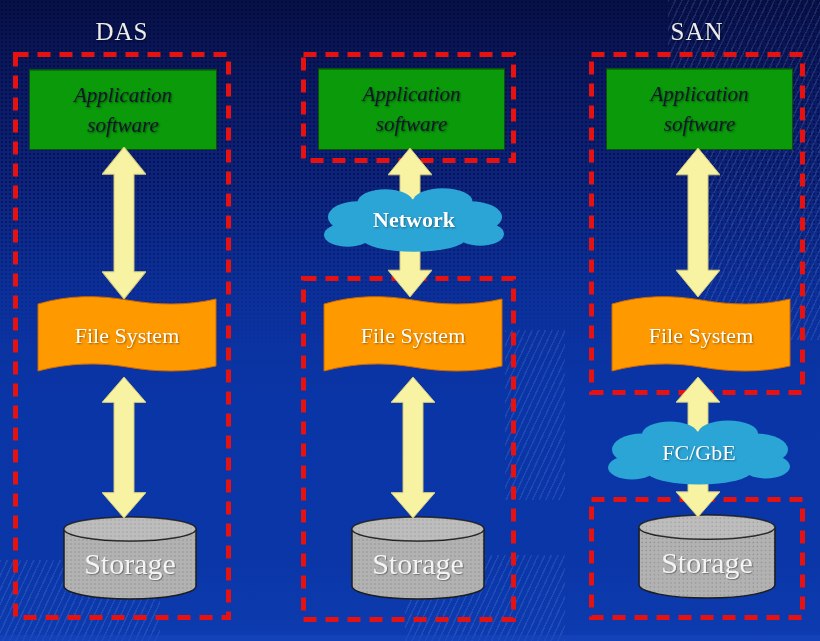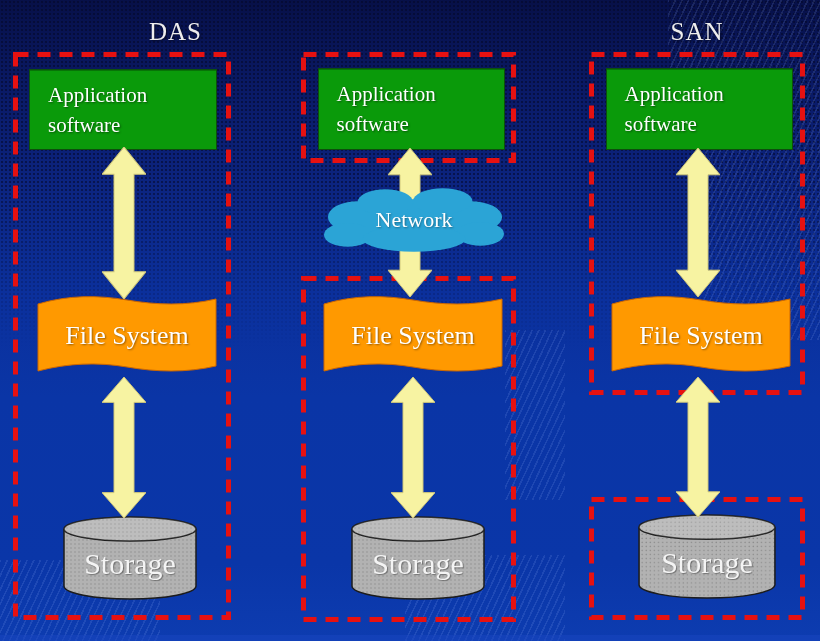--- a/index.html
+++ b/index.html
@@ -35,29 +35,29 @@
     letter-spacing:1px;text-shadow:1px 1px 2px rgba(0,0,0,.5);
   }
   .outline-svg{position:absolute;z-index:1;}
   .app-box{
     position:absolute;z-index:2;
     background:#0a9a0a;border:1px solid #0d4f0d;
     box-shadow:inset 0 1px 0 rgba(0,0,0,.25);
     display:flex;align-items:center;justify-content:center;
   }
   .app-box .label{
-    width:150px;color:#ffffff;font-size:21px;
-    line-height:30px;text-shadow:1px 1px 2px rgba(0,0,0,.45);
+    width:150px;text-align:center;color:#0f172a;font-size:21px;
+    line-height:30px;text-shadow:1px 1px 2px rgba(0,0,0,.45);font-style:italic;
   }
   .arrow-svg{position:absolute;z-index:3;}
   .wave-shape{position:absolute;z-index:2;}
   .wave-shape svg{position:absolute;left:0;top:0;}
   .wave-shape .label{
     position:absolute;inset:0;display:flex;align-items:center;justify-content:center;
-    color:#fff;font-size:26px;text-shadow:1px 1px 2px rgba(0,0,0,.4);
+    color:#fff;font-size:22px;text-shadow:1px 1px 2px rgba(0,0,0,.4);
   }
   .cloud{position:absolute;z-index:4;}
   .cloud svg{position:absolute;left:0;top:0;}
   .cloud .label{
     position:absolute;inset:0;display:flex;align-items:center;justify-content:center;
     color:#fff;font-size:22px;text-shadow:1px 1px 2px rgba(0,0,0,.35);
   }
   .cylinder{position:absolute;z-index:2;}
   .cylinder svg{position:absolute;left:0;top:0;}
   .cylinder .label{
@@ -72,21 +72,21 @@
 <div class="stage">
 
   <div class="dot-texture"></div>
   <div class="stripe-patch" style="left:668px;top:0;width:152px;height:150px;"></div>
   <div class="stripe-patch" style="left:700px;top:150px;width:120px;height:190px;"></div>
   <div class="stripe-patch" style="left:0;top:560px;width:160px;height:81px;"></div>
   <div class="stripe-patch" style="left:405px;top:555px;width:160px;height:86px;"></div>
   <div class="stripe-patch" style="left:505px;top:330px;width:60px;height:170px;"></div>
   <div class="bottom-strip"></div>
 
-  <div class="col-title" style="left:42px;text-align:right;">DAS</div>
+  <div class="col-title" style="left:42px;">DAS</div>
 
   <svg class="outline-svg" style="left:13px;top:52px;" width="218" height="568" viewBox="0 0 218 568">
     <rect x="2.5" y="2.5" width="213" height="563" fill="none" stroke="#e61111" stroke-width="5" stroke-dasharray="13 9"></rect>
   </svg>
 
   <div class="app-box" style="left:29px;top:69px;width:186px;height:79px;">
     <span class="label">Application software</span>
   </div>
 
   <svg class="arrow-svg" style="left:102px;top:147px;" width="44" height="152" viewBox="0 0 44 150" preserveAspectRatio="none">
@@ -128,21 +128,21 @@
   </svg>
 
   <div class="app-box" style="left:318px;top:68px;width:185px;height:80px;">
     <span class="label">Application software</span>
   </div>
 
   <svg class="arrow-svg" style="left:388px;top:148px;" width="44" height="149" viewBox="0 0 44 150" preserveAspectRatio="none">
     <polygon points="22,0 44,27 32,27 32,123 44,123 22,150 0,123 12,123 12,27 0,27" fill="#f7f3a2" stroke="#cfc77a" stroke-width="1"></polygon>
   </svg>
 
-  <div class="cloud" style="left:320px;top:187px;width:188px;height:66px;">
+  <div class="cloud" style="left:320px;top:187px;width:188px;height:66px;font-weight:bold;">
     <svg width="188" height="66" viewBox="0 0 190 66">
       <g fill="#2ba4d6">
         <ellipse cx="95" cy="34" rx="72" ry="22"></ellipse>
         <ellipse cx="38" cy="30" rx="30" ry="16"></ellipse>
         <ellipse cx="152" cy="30" rx="32" ry="16"></ellipse>
         <ellipse cx="66" cy="15" rx="28" ry="13"></ellipse>
         <ellipse cx="124" cy="14" rx="30" ry="13"></ellipse>
         <ellipse cx="28" cy="48" rx="24" ry="12"></ellipse>
         <ellipse cx="162" cy="47" rx="24" ry="12"></ellipse>
         <ellipse cx="95" cy="52" rx="52" ry="13"></ellipse>
@@ -198,20 +198,35 @@
     <svg width="182" height="88" viewBox="0 0 182 88">
       <path d="M2,12 C32,3 62,3 91,8 C120,13 150,14 180,7 L180,74 C150,81 120,80 91,75 C62,70 32,71 2,79 Z" fill="#ff9900" stroke="#cc6600" stroke-width="1"></path>
     </svg>
     <div class="label">File System</div>
   </div>
 
   <svg class="arrow-svg" style="left:676px;top:377px;" width="44" height="140" viewBox="0 0 44 150" preserveAspectRatio="none">
     <polygon points="22,0 44,27 32,27 32,123 44,123 22,150 0,123 12,123 12,27 0,27" fill="#f7f3a2" stroke="#cfc77a" stroke-width="1"></polygon>
   </svg>
 
+  <div class="cloud" style="left:604px;top:419px;width:190px;height:67px;">
+    <svg width="190" height="67" viewBox="0 0 190 66">
+      <g fill="#2ba4d6">
+        <ellipse cx="95" cy="34" rx="72" ry="22"></ellipse>
+        <ellipse cx="38" cy="30" rx="30" ry="16"></ellipse>
+        <ellipse cx="152" cy="30" rx="32" ry="16"></ellipse>
+        <ellipse cx="66" cy="15" rx="28" ry="13"></ellipse>
+        <ellipse cx="124" cy="14" rx="30" ry="13"></ellipse>
+        <ellipse cx="28" cy="48" rx="24" ry="12"></ellipse>
+        <ellipse cx="162" cy="47" rx="24" ry="12"></ellipse>
+        <ellipse cx="95" cy="52" rx="52" ry="13"></ellipse>
+      </g>
+    </svg>
+    <div class="label">FC/GbE</div>
+  </div>
 
   <div class="cylinder" style="left:637px;top:513px;width:140px;height:87px;">
     <svg width="140" height="87" viewBox="0 0 136 86" preserveAspectRatio="none">
       <defs>
         <pattern id="cylp2" width="4" height="4" patternUnits="userSpaceOnUse">
           <rect width="4" height="4" fill="#b2b2b2"></rect>
             <circle cx="1" cy="1" r="0.7" fill="#8b8b8b"></circle>
         </pattern>
       </defs>
       <path d="M2,14 L2,71 A66,13 0 0 0 134,71 L134,14" fill="url(#cylp2)" stroke="#1c1c1c" stroke-width="1.5"></path>

